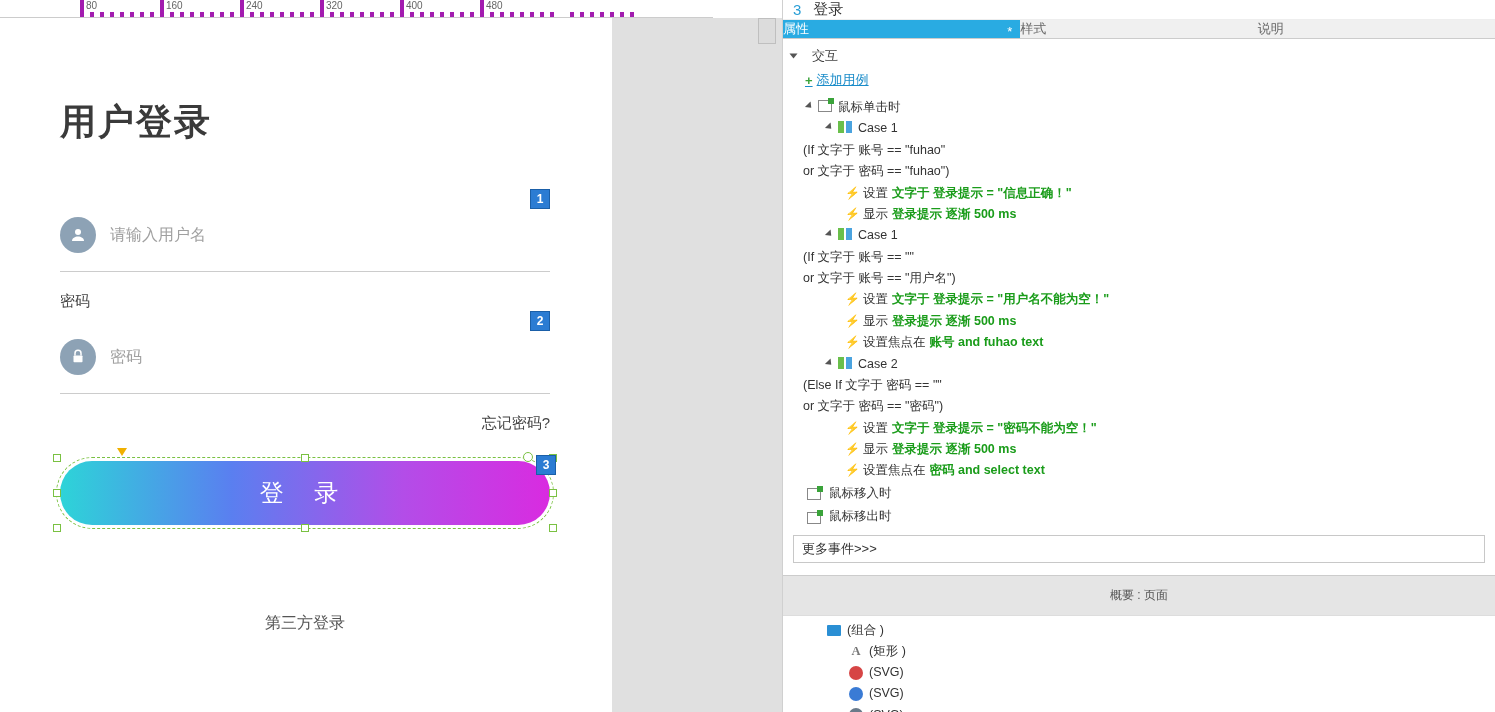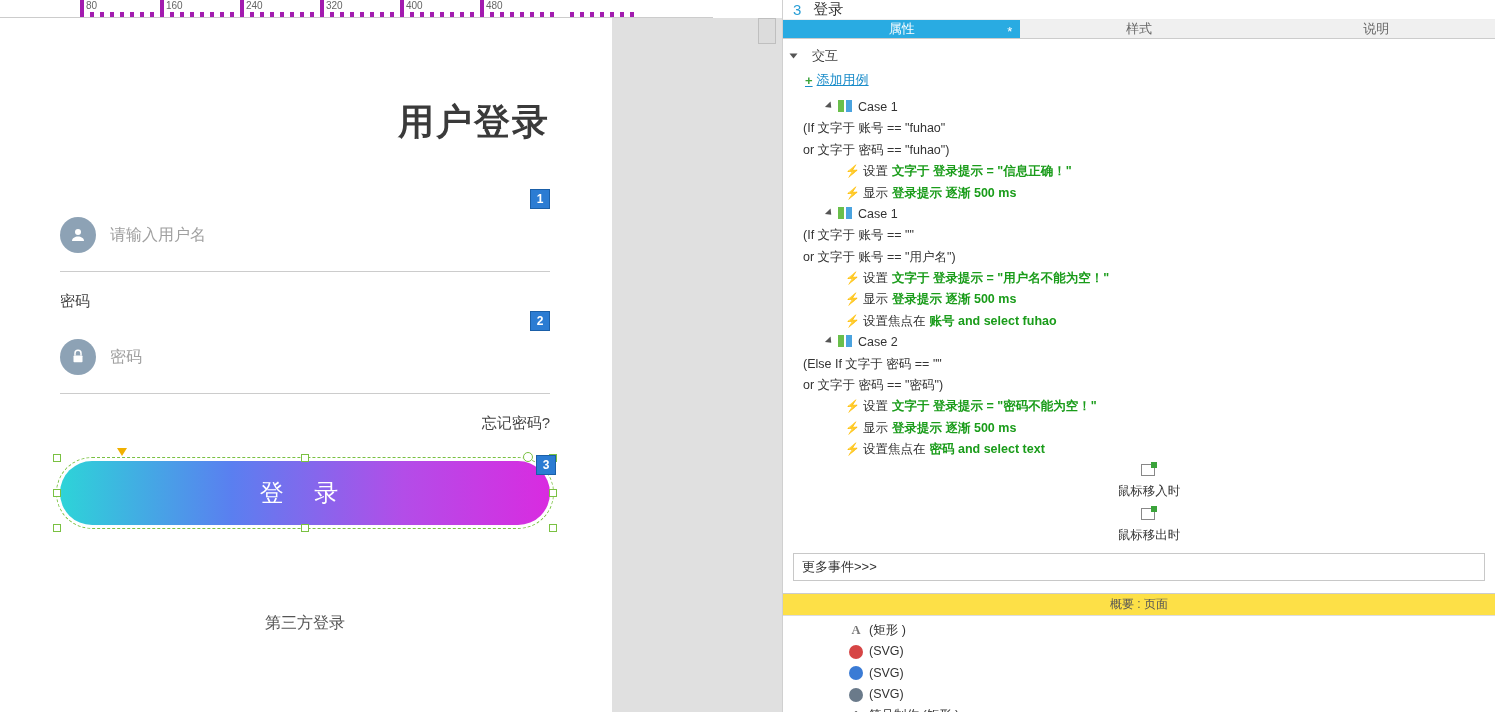--- a/index.html
+++ b/index.html
@@ -41,21 +41,21 @@
       width: 612px;
       height: 694px;
       background: #fff;
     }
     
     .login-container { position: absolute; left: 60px; top: 80px; width: 490px; }
     .login-title {
       font-size: 36px;
       font-weight: 700;
       color: #3a3a3a;
-      text-align: right;
+      text-align: left;
       margin-bottom: 70px;
       letter-spacing: 2px;
     }
     .field-label { font-size: 15px; color: #444; margin-bottom: 28px; }
     .field-row {
       display: flex; align-items: center;
       border-bottom: 1px solid #ccc;
       padding-bottom: 18px;
       margin-bottom: 20px;
       position: relative;
@@ -125,21 +125,21 @@
       border-left: 1px solid #d0d0d0;
     }
     .sel-header {
       height: 34px; display:flex; align-items:center; padding: 0 10px;
       border-bottom: 1px solid #eee;
       font-size: 15px;
     }
     .sel-header .num { color:#2a9fd6; margin-right:12px; }
     .tabs { display:flex; height:30px; }
     .tab {
-      flex:1; display:flex; align-items:center; justify-content:center;
+      flex:1; display:flex; align-items:center; 
       border-bottom:1px solid #ccc; font-size:13px; color:#666;
       background:#f0f0f0;
     }
     .tab.active { background:#29abe2; color:#fff; position:relative; }
     .tab.active .dirty { position:absolute; right:8px; top:4px; }
     .inter-section { padding: 6px 4px; }
     .sec-head {
       display:flex; align-items:center; gap:14px;
       padding: 2px 4px; font-size:13px; color:#444;
     }
@@ -156,32 +156,32 @@
     .indent1{padding-left:16px}.indent2{padding-left:36px}.indent3{padding-left:54px}
     .tree .tri-open { display:inline-block; width:0;height:0;border-top:4px solid transparent;border-bottom:4px solid transparent;border-left:5px solid #555; transform:rotate(45deg); margin:4px 2px 0 0;}
     .ev-icon { display:inline-block; width:14px; height:12px; margin:2px 2px 0 0; position:relative; }
     .ev-icon::before{content:"";position:absolute;inset:0;border:1px solid #888;}
     .ev-icon::after{content:"";position:absolute;right:-2px;top:-2px;width:6px;height:6px;background:#3aa33a;}
     .case-icon { display:inline-block; width:14px;height:12px; margin:2px 2px 0 0; background:linear-gradient(#6abf4b,#6abf4b) left/6px 100% no-repeat, linear-gradient(#4aa3df,#4aa3df) right/6px 100% no-repeat; }
     .bolt { display:inline-block; width:12px; color:#888; margin:0 2px 0 0; font-size:12px;}
     .green { color:#1a9c1a; font-weight:600; }
     .black { color:#333; }
     .cond { color:#333; padding-left:12px; }
-    .event-simple { display:flex; align-items:center; gap:6px; padding:2px 0 2px 16px; font-size:12.5px;flex-direction:column;}
+    .event-simple { display:flex; align-items:center; gap:6px; padding:2px 0 2px 16px; font-size:12.5px;}
     .more-row {
       margin: 6px; height:28px; border:1px solid #c8c8c8;
       display:flex; align-items:center; padding:0 8px; font-size:13px; background:#fff;
     }
     
     .outline-panel {
       border-top:1px solid #ccc; flex: 0 0 auto; background:#f8f8f8;
     }
     .outline-head {
-      height:22px; font-size:12px; color:#555; display:flex; align-items:center; justify-content:center;
-      border-bottom:1px solid #ddd; background:#fde047;
+      height:40px; font-size:12px; color:#555; display:flex; align-items:center; justify-content:center;
+      border-bottom:1px solid #ddd; background:#e5e5e5;
     }
     .outline-tree { padding:4px 8px; font-size:12.5px; line-height:1.7; background:#fff; min-height:130px;}
     .onode { display:flex; align-items:center; gap:6px; }
     .oindent1{padding-left:30px}.oindent2{padding-left:58px}
     .folder-icon{display:inline-block;width:14px;height:11px;background:#2a8fd4;border-radius:1px;}
     .a-icon{display:inline-block;width:14px;text-align:center;color:#777;font-weight:bold;font-family:Georgia,serif;}
     .svg-dot{display:inline-block;width:14px;height:14px;border-radius:50%;}
     .svg-red{background:#d64545}.svg-blue{background:#3a7bd5}.svg-grey{background:#6a7a8a}
   </style>
 </head>
@@ -332,20 +332,25 @@
       <span class="caret open"></span>
       <span>交互</span>
     </div>
     <div class="add-case">
       <span class="plus">+</span>
       <span>添加用例</span>
     </div>
 
     <div class="tree">
 
+      <div class="node indent1">
+        <span class="tri-open"></span>
+        <span class="ev-icon"></span>
+        <span>鼠标单击时</span>
+      </div>
 
       <div class="node indent2">
         <span class="tri-open"></span>
         <span class="case-icon"></span>
         <span>Case 1</span>
       </div>
       <div class="node indent3 cond">(If 文字于 账号 == "fuhao"</div>
       <div class="node indent3 cond">or 文字于 密码 == "fuhao")</div>
       <div class="node indent3">
           <span class="bolt">⚡</span>
@@ -371,21 +376,21 @@
           <span class="green">文字于 登录提示 = "用户名不能为空！"</span>
         </div>
       <div class="node indent3">
           <span class="bolt">⚡</span>
           <span class="black">显示 </span>
           <span class="green">登录提示 逐渐 500 ms</span>
         </div>
       <div class="node indent3">
           <span class="bolt">⚡</span>
           <span class="black">设置焦点在 </span>
-          <span class="green">账号 and select fuhao</span>
+          <span class="green">账号 and fuhao text</span>
         </div>
 
       <div class="node indent2">
         <span class="tri-open"></span>
         <span class="case-icon"></span>
         <span>Case 2</span>
       </div>
       <div class="node indent3 cond">(Else If 文字于 密码 == ""</div>
       <div class="node indent3 cond">or 文字于 密码 == "密码")</div>
       <div class="node indent3">
@@ -415,20 +420,25 @@
     </div>
 
     <div class="more-row">更多事件&gt;&gt;&gt;</div>
   </div>
 
   <div style="flex:1"></div>
 
   <div class="outline-panel">
     <div class="outline-head">概要 : 页面</div>
     <div class="outline-tree">
+      <div class="onode oindent1">
+        <span class="tri-open"></span>
+        <span class="folder-icon"></span>
+        <span>(组合 )</span>
+      </div>
       <div class="onode oindent2">
           <span class="a-icon">A</span>
           <span>(矩形 )</span>
         </div>
       <div class="onode oindent2">
           <span class="svg-dot svg-red"></span>
           <span>(SVG)</span>
         </div>
       <div class="onode oindent2">
           <span class="svg-dot svg-blue"></span>

